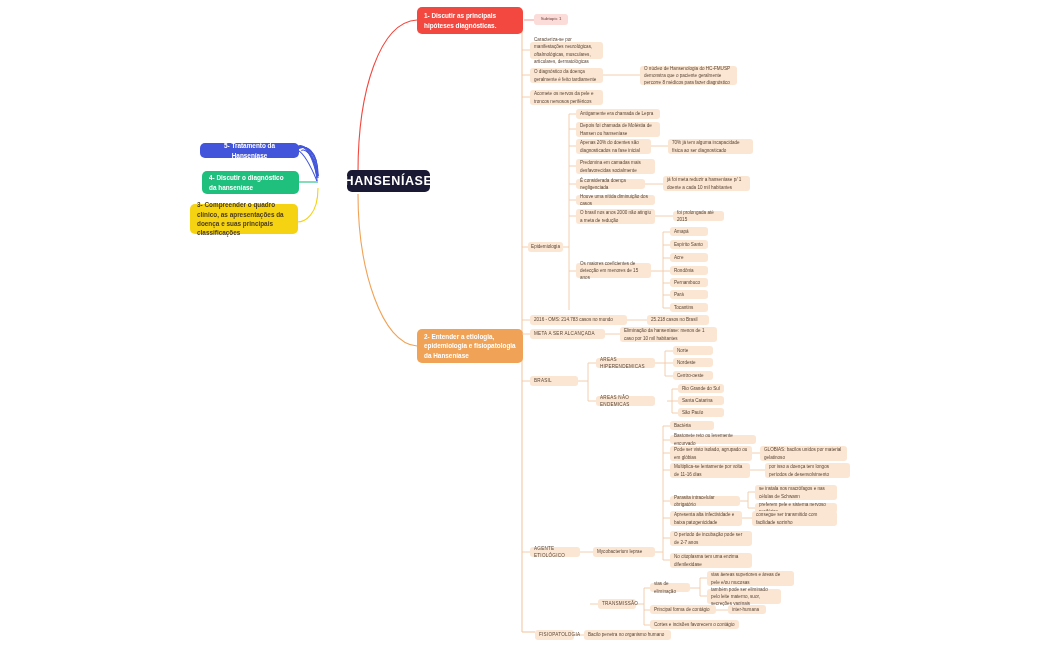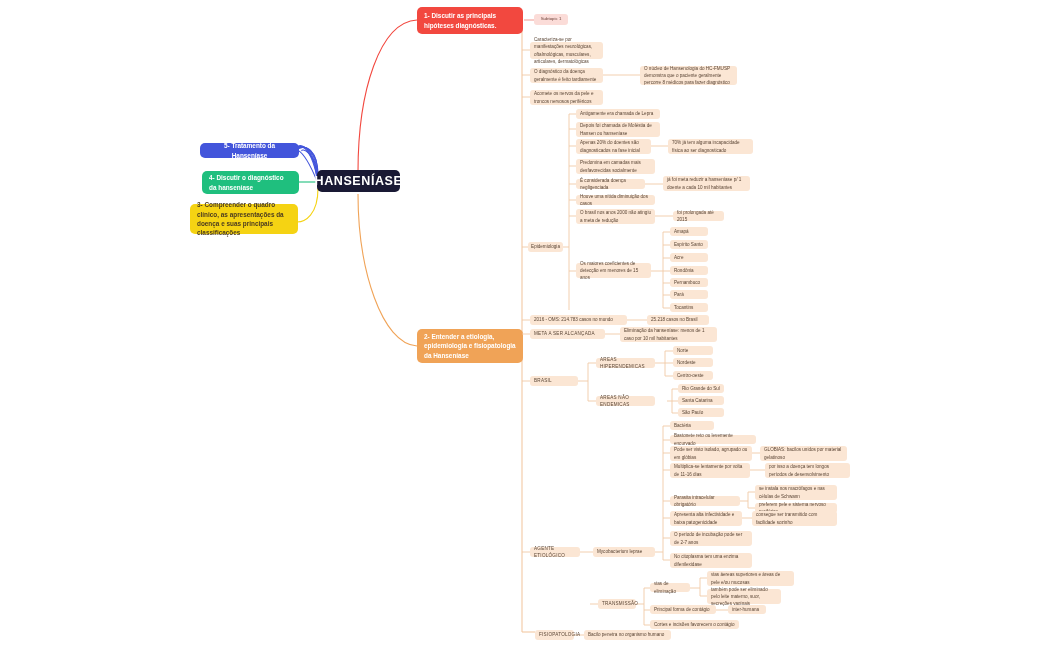--- a/index.html
+++ b/index.html
@@ -12,21 +12,21 @@
   #canvas{position:absolute;left:0;top:0;width:1050px;height:650px;}
   svg#wires{position:absolute;left:0;top:0;width:1050px;height:650px;pointer-events:none;}
 
   .node{position:absolute;box-sizing:border-box;}
 
   
   .central{
     background:#191934;color:#ffffff;border-radius:5px;
     font-size:12.5px;letter-spacing:.6px;font-weight:600;
     display:flex;align-items:center;justify-content:center;
-    text-align:right;line-height:1.2;
+    text-align:right;line-height:1.2;margin-left:30px;
   }
 
   
   .topic{
     border-radius:5px;color:#ffffff;font-size:7.6px;font-weight:700;
     line-height:1.45;padding:5px 7px;display:flex;align-items:center;
   }
   .topic.blue{background:#4355db;}
   .topic.green{background:#1fbf7e;}
   .topic.yellow{background:#f5d313;color:#4a3a20;}

